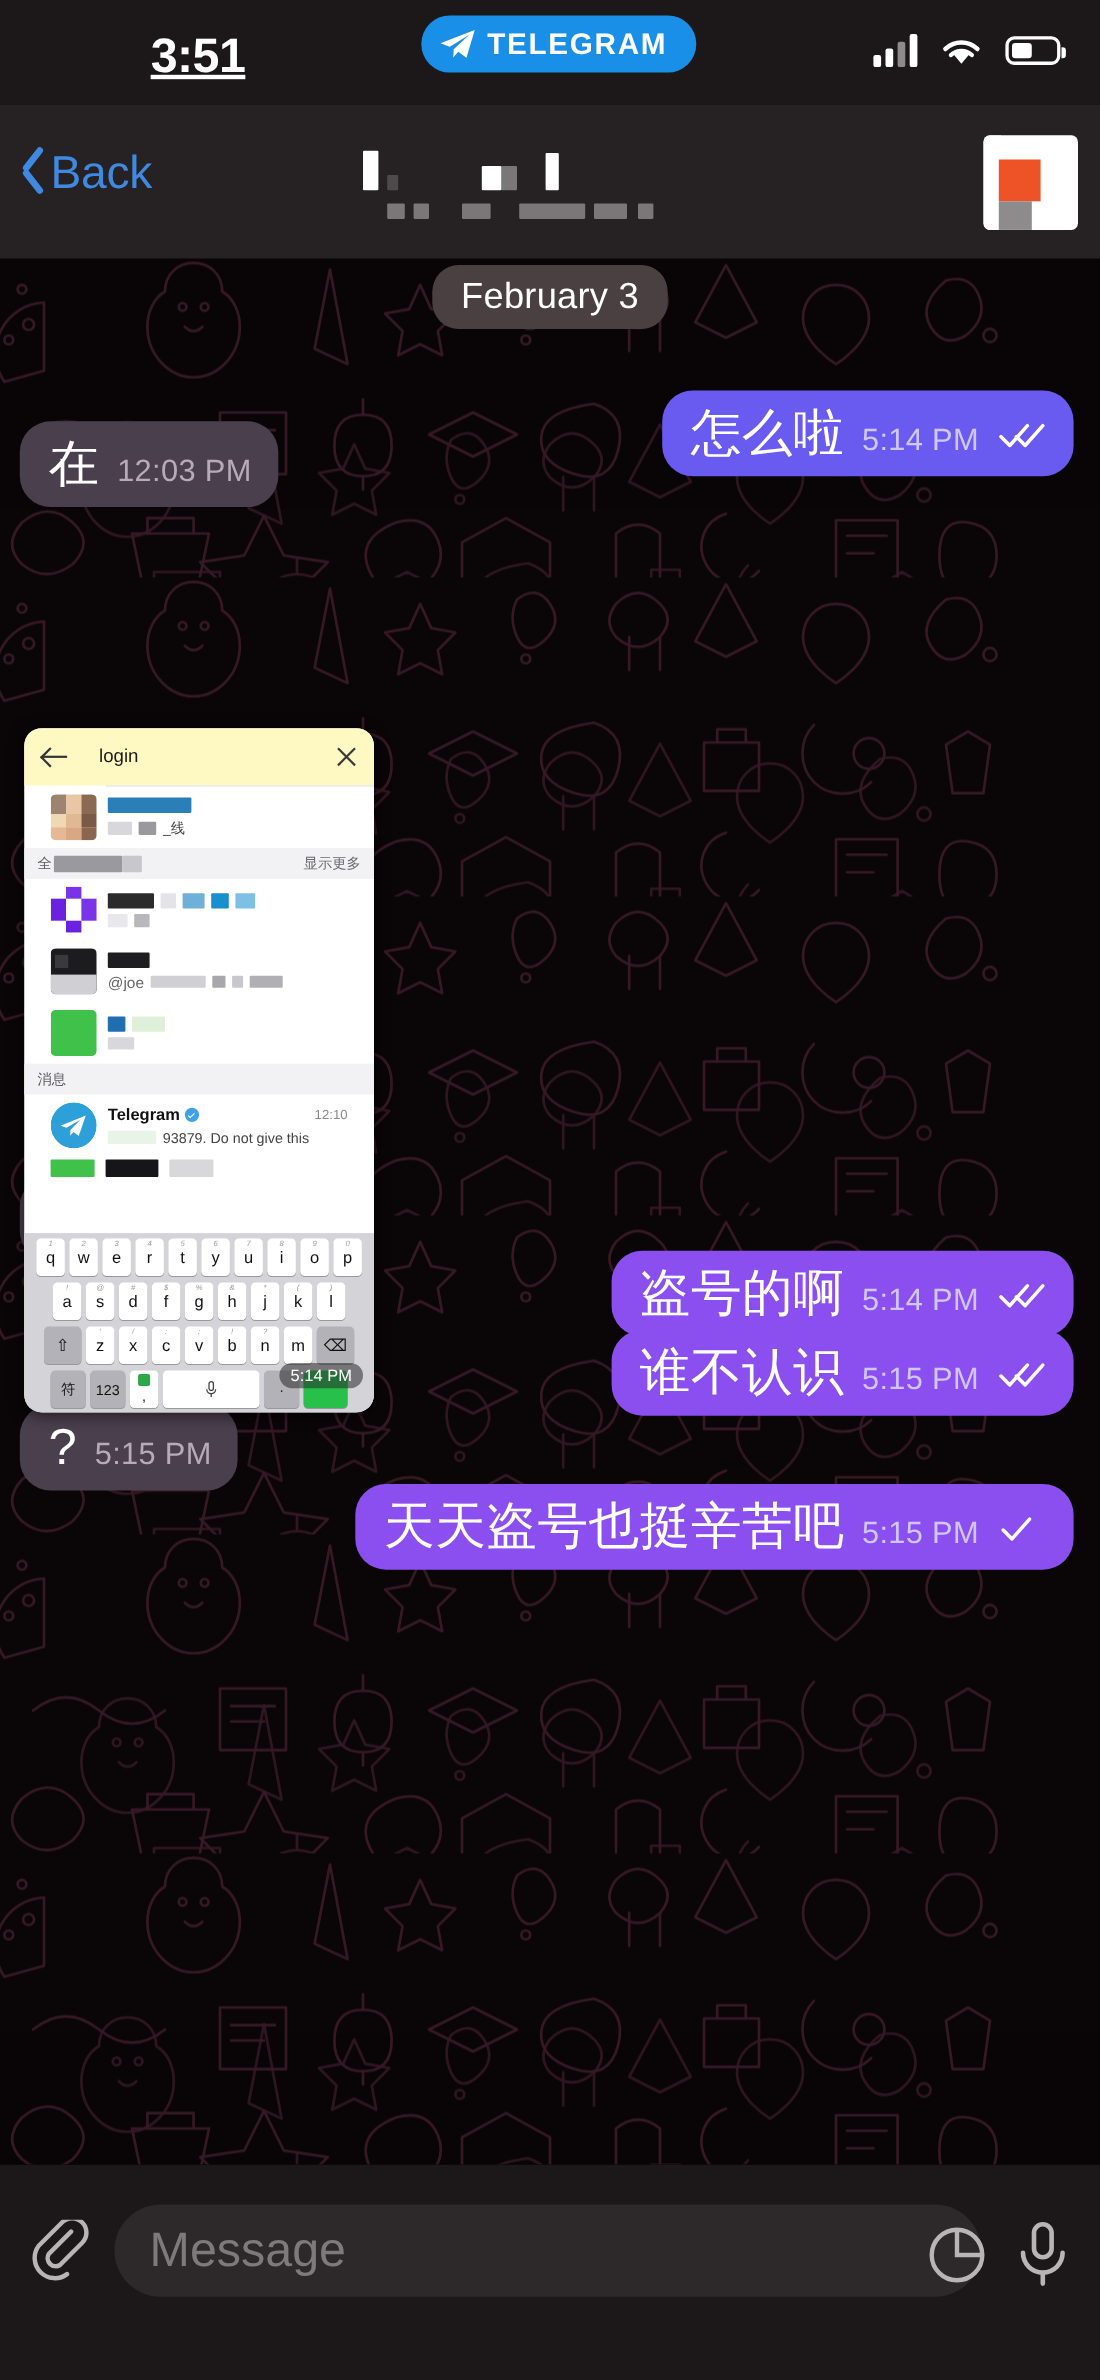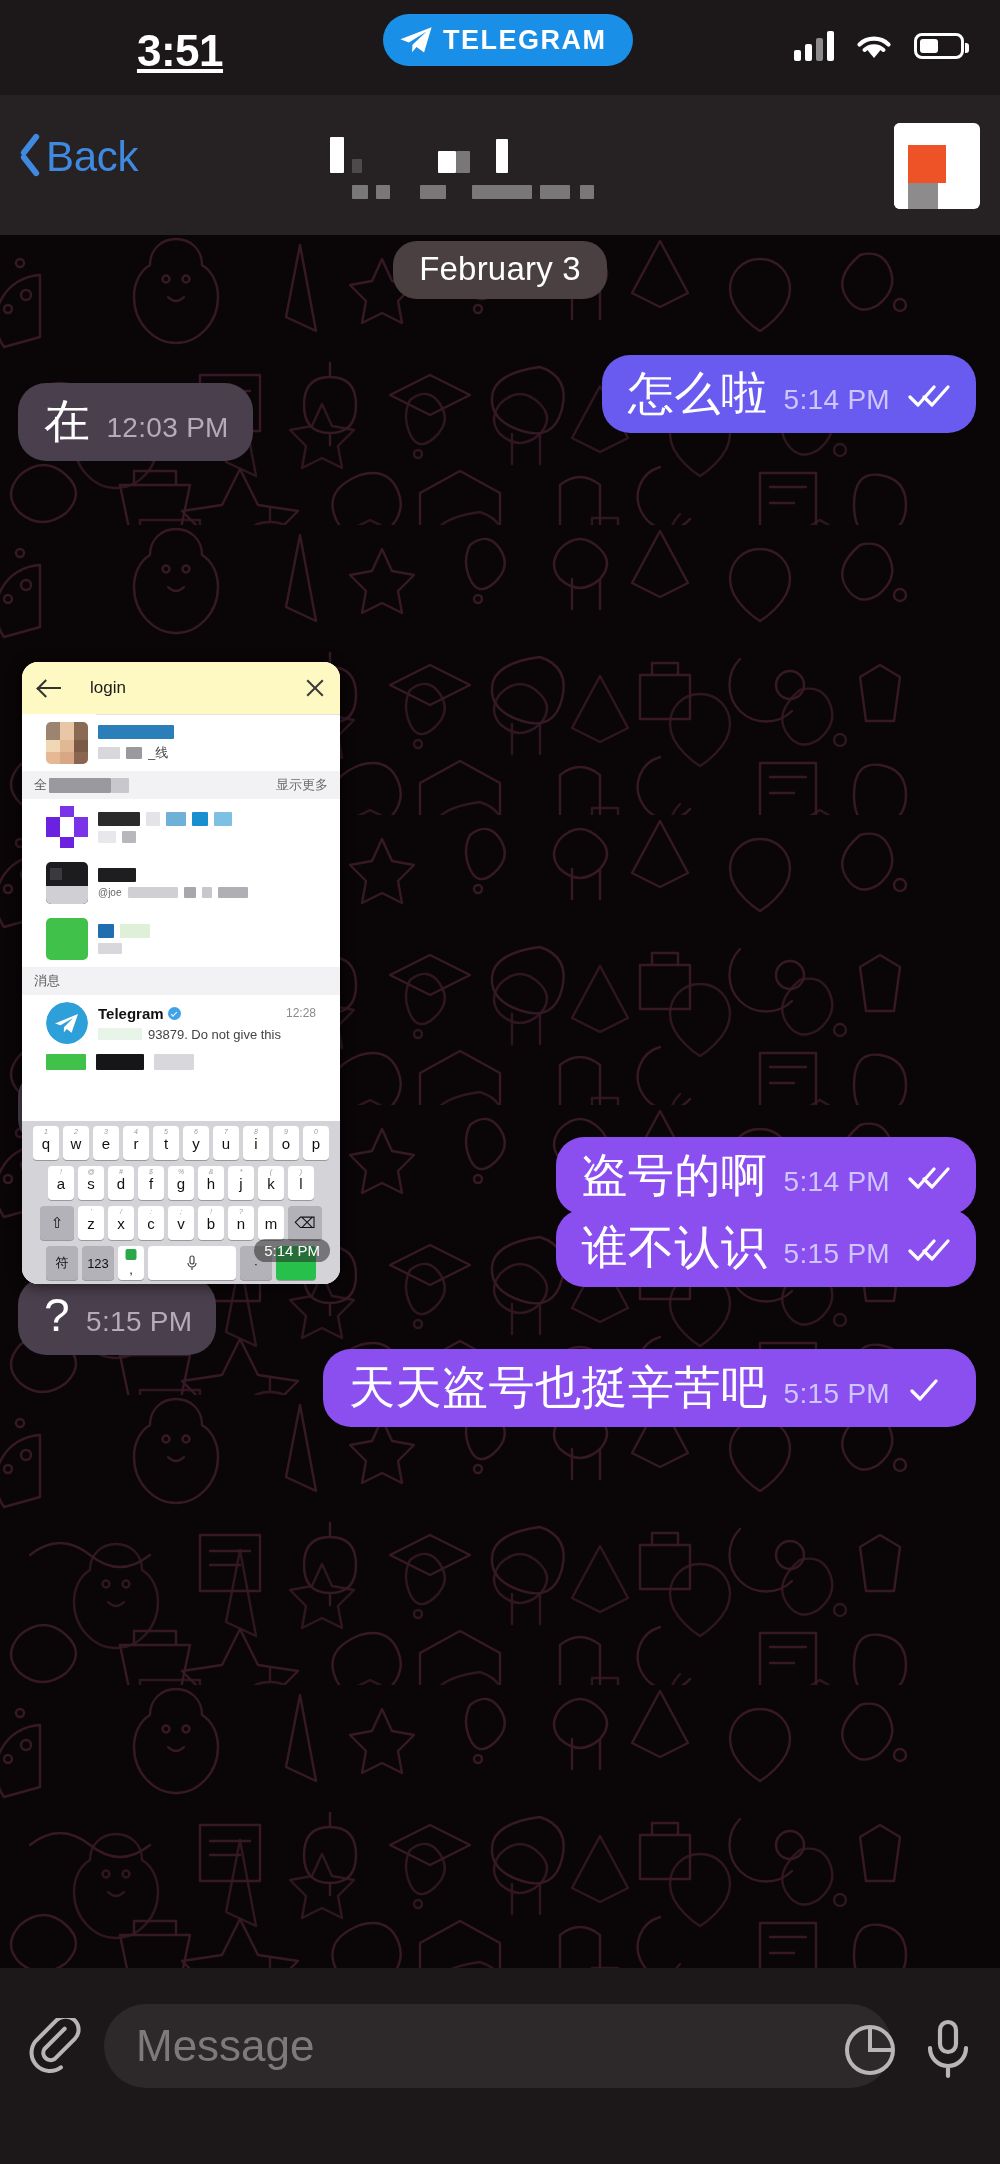--- a/index.html
+++ b/index.html
@@ -373,21 +373,21 @@
             <rect width="42" height="42" fill="#1c1c1e"></rect>
             <rect x="0" y="24" width="42" height="18" fill="#cfcfd4"></rect>
             <rect x="4" y="6" width="12" height="12" fill="#3a3a3e"></rect>
           </svg>
         </span>
         <span class="s-body">
           <span class="s-line">
             <i class="px" style="width:38px;background:#1e1e20"></i>
           </span>
           <span class="s-line">
-            <span class="s-snip" style="font-size:10px;color:#666">@joe</span>
+            <span class="s-snip" style="font-size:14px;color:#666">@joe</span>
             <i class="px" style="width:50px;background:#d0d0d4;height:11px"></i>
             <i class="px" style="width:12px;background:#a8a8ac;height:11px"></i>
             <i class="px" style="width:10px;background:#c8c8cc;height:11px"></i>
             <i class="px" style="width:30px;background:#b0b0b4;height:11px"></i>
           </span>
         </span>
       </div>
 
       <div class="s-row">
         <span class="s-av sq">
@@ -416,21 +416,21 @@
             <circle cx="21" cy="21" r="21" fill="#2d9fd9"></circle>
             <path fill="#fff" d="M32 12L9 21.5l5.5 1.8L27 16l-9 9.3-.2 5.2 3-3.4 4.8 3.6z"></path>
           </svg>
         </span>
         <span class="s-body">
           <span class="s-line">
             <span class="s-tname">
               <span>Telegram</span>
               <i class="vbadge"></i>
             </span>
-            <span class="s-time">12:28</span>
+            <span class="s-time">12:10</span>
           </span>
           <span class="s-line">
             <i class="px" style="width:44px;background:#e8f4e8;height:12px"></i>
             <span class="s-snip">93879. Do not give this</span>
           </span>
         </span>
       </div>
 
       <div class="s-row" style="height:22px;padding-top:0;padding-bottom:0">
         <span class="px" style="width:40px;height:16px;background:#3fc14a;margin-left:0"></span>

